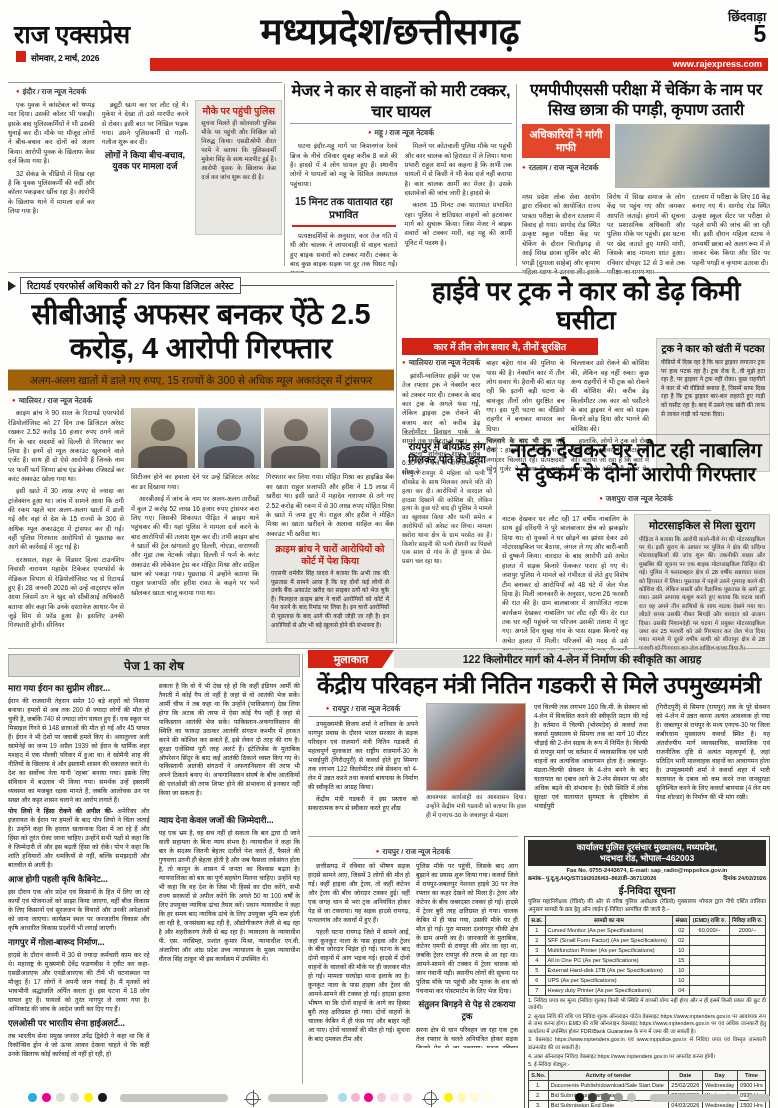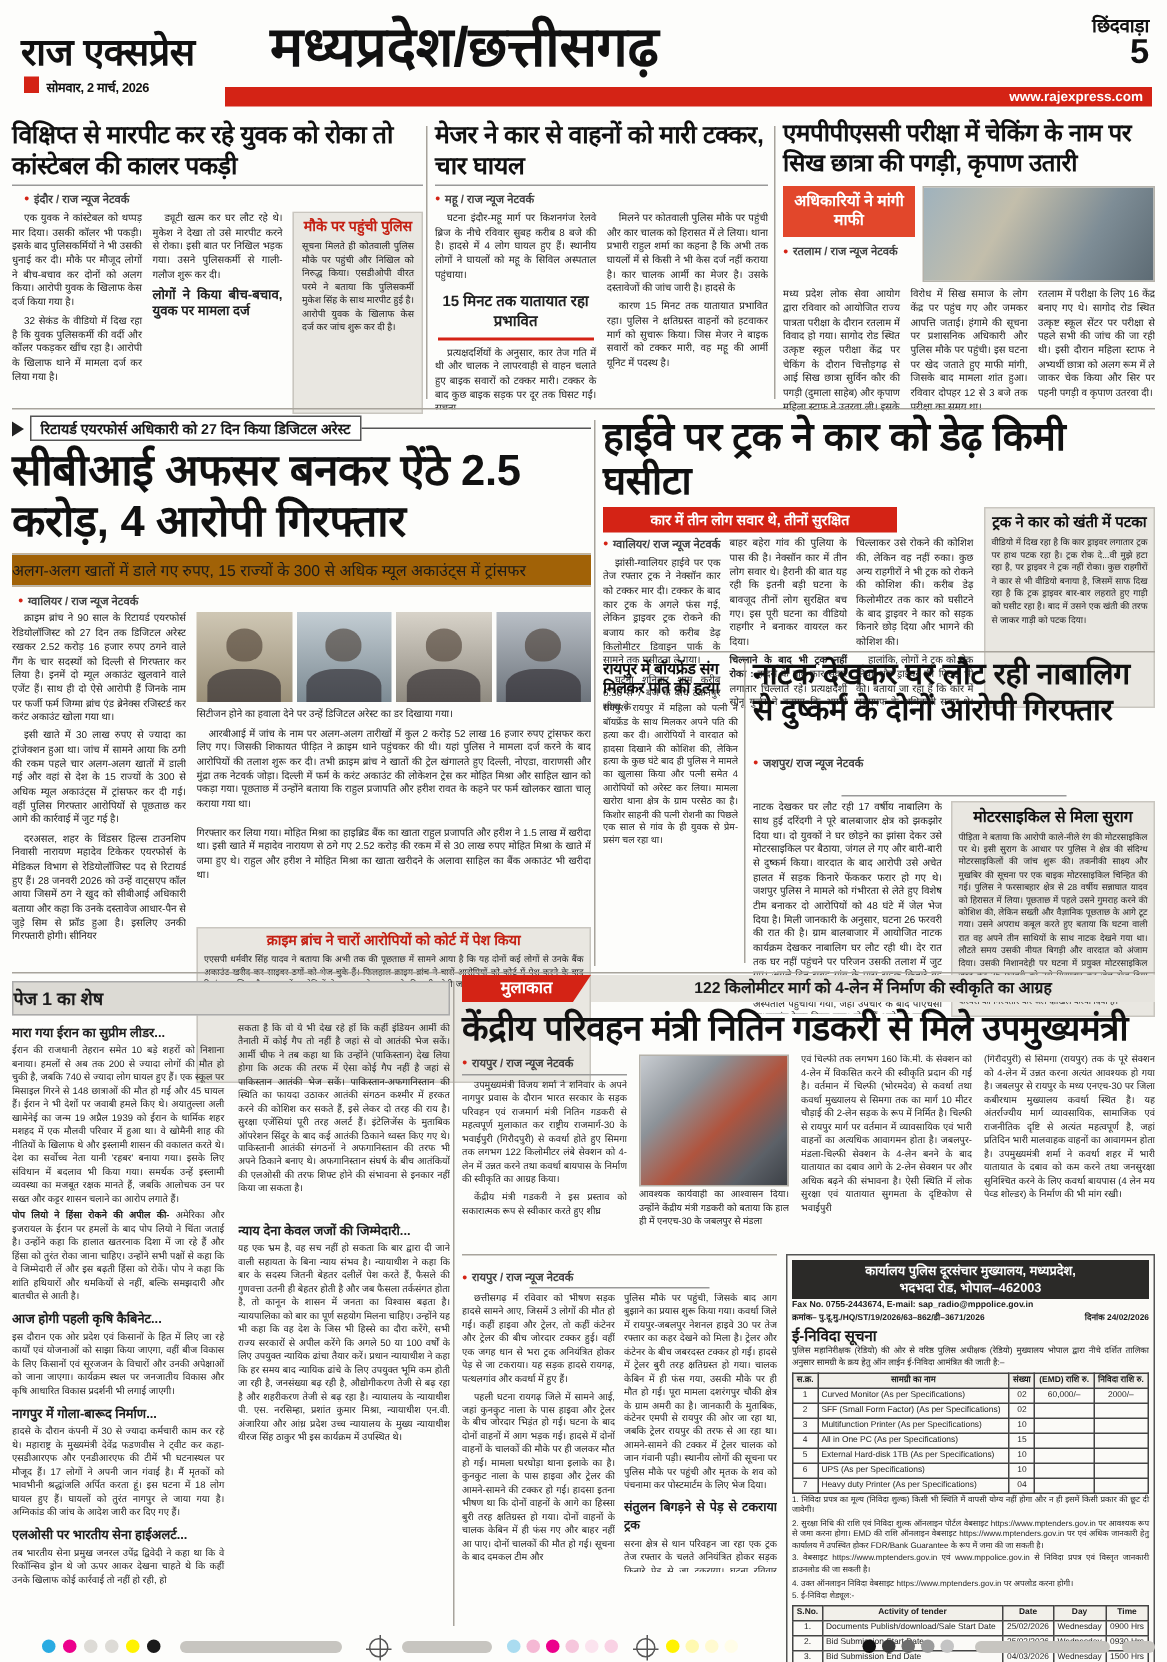--- a/index.html
+++ b/index.html
@@ -1,20 +1,20 @@
 <!DOCTYPE html>
 <html lang="hi"><head>
 <meta charset="utf-8">
 <style>
   html,body{margin:0;padding:0;background:#e8e6e1;}
   #page{position:relative;width:778px;height:1108px;background:#fdfdfb;margin:0 auto;
         font-family:"Liberation Sans","DejaVu Sans",sans-serif;color:#1a1a1a;overflow:hidden;}
   .abs{position:absolute;}
   .hl{font-weight:bold;color:#111;letter-spacing:-0.2px;}
-  .center{}
+  .center{text-align:center;}
   .byline{font-size:7.5px;font-weight:bold;color:#444;white-space:nowrap;}
   .byline::before{content:"●";color:#d42315;font-size:6px;margin-right:3px;vertical-align:1px;}
   .bl-rule{border-top:1px solid #999;margin:2px 0 3px 0;}
   .body-t{font-size:6.6px;line-height:1.42;text-align:justify;color:#222;}
   .body-t p{margin:0 0 3px 0;text-indent:8px;}
   .body-t p.noind{text-indent:0;}
   .cols{display:flex;gap:7px;}
   .cols>div{flex:1;min-width:0;}
   .graybox{background:#e9e7e1;border:1px solid #c9c6bf;padding:4px 5px;}
   .graybox .gb-title{font-weight:bold;font-size:10px;text-align:center;line-height:1.2;margin-bottom:3px;color:#111;}
@@ -53,21 +53,20 @@
   <div class="abs" style="left:16px;top:51px;width:10px;height:11px;background:#d42315;"></div>
   <div class="abs hl" style="left:31px;top:52px;font-size:8.5px;">सोमवार, 2 मार्च, 2026</div>
   <div class="abs hl center" style="left:180px;top:4px;width:420px;font-size:37px;">मध्यप्रदेश/छत्तीसगढ़</div>
   <div class="abs hl" style="left:660px;top:8px;width:106px;font-size:12.5px;text-align:right;">छिंदवाड़ा</div>
   <div class="abs hl" style="left:660px;top:21px;width:106px;font-size:23px;text-align:right;">5</div>
   <div class="abs" style="left:150px;top:58px;width:618px;height:13px;background:#d42315;color:#fff;font-size:9px;font-weight:bold;text-align:right;padding-right:6px;box-sizing:border-box;line-height:13px;padding-left:12px;">
     <span>www.rajexpress.com</span>
   </div>
 
   <div class="abs" style="left:8px;top:80px;width:274px;">
-    <div class="hl center" style="font-size:16.5px;line-height:1.25;">विक्षिप्त से मारपीट कर रहे युवक को रोका तो कांस्टेबल की कालर पकड़ी</div>
     <div class="bl-rule"></div>
     <div class="byline" style="margin:1px 0 4px 8px;">इंदौर / राज न्यूज नेटवर्क</div>
     <div class="cols" style="height:135px;overflow:hidden;">
       <div class="body-t">
         <p>एक युवक ने कांस्टेबल को थप्पड़ मार दिया। उसकी कॉलर भी पकड़ी। इसके बाद पुलिसकर्मियों ने भी उसकी धुनाई कर दी। मौके पर मौजूद लोगों ने बीच-बचाव कर दोनों को अलग किया। आरोपी युवक के खिलाफ केस दर्ज किया गया है।</p>
         <p>32 सेकंड के वीडियो में दिख रहा है कि युवक पुलिसकर्मी की वर्दी और कॉलर पकड़कर खींच रहा है। आरोपी के खिलाफ थाने में मामला दर्ज कर लिया गया है।</p>
       </div>
       <div class="body-t">
         <p>ड्यूटी खत्म कर घर लौट रहे थे। मुकेश ने देखा तो उसे मारपीट करने से रोका। इसी बात पर निखिल भड़क गया। उसने पुलिसकर्मी से गाली-गलौज शुरू कर दी।</p>
         <p class="noind center" style="font-weight:bold;font-size:8.8px;line-height:1.3;">लोगों ने किया बीच-बचाव, युवक पर मामला दर्ज</p>
@@ -141,21 +140,21 @@
         <p>इसी खाते में 30 लाख रुपए से ज्यादा का ट्रांजेक्शन हुआ था। जांच में सामने आया कि ठगी की रकम पहले चार अलग-अलग खातों में डाली गई और वहां से देश के 15 राज्यों के 300 से अधिक म्यूल अकाउंट्स में ट्रांसफर कर दी गई। वहीं पुलिस गिरफ्तार आरोपियों से पूछताछ कर आगे की कार्रवाई में जुट गई है।</p>
         <p>दरअसल, शहर के विंडसर हिल्स टाउनशिप निवासी नारायण महादेव टिकेकर एयरफोर्स के मेडिकल विभाग से रेडियोलॉजिस्ट पद से रिटायर्ड हुए हैं। 28 जनवरी 2026 को उन्हें वाट्सएप कॉल आया जिसमें ठग ने खुद को सीबीआई अधिकारी बताया और कहा कि उनके दस्तावेज आधार-पैन से जुड़े सिम से फ्रॉड हुआ है। इसलिए उनकी गिरफ्तारी होगी। सीनियर</p>
       </div>
       <div style="flex:1;min-width:0;">
         <div class="mugrow" style="height:60px;">
           <div class="mug" style="background:linear-gradient(180deg,#cfc7b4,#9a8f78);"></div>
           <div class="mug" style="background:linear-gradient(180deg,#c3cdd3,#7c8a93);"></div>
           <div class="mug" style="background:linear-gradient(180deg,#d8d3c9,#8f8a80);"></div>
           <div class="mug" style="background:linear-gradient(180deg,#b9bfc6,#6d747c);"></div>
         </div>
-        <div style="display:flex;gap:7px;margin-top:4px;flex-direction:column;">
+        <div style="display:flex;gap:7px;margin-top:4px;">
           <div class="body-t" style="flex:1;height:172px;overflow:hidden;">
             <p class="noind">सिटीजन होने का हवाला देने पर उन्हें डिजिटल अरेस्ट का डर दिखाया गया।</p>
             <p>आरबीआई में जांच के नाम पर अलग-अलग तारीखों में कुल 2 करोड़ 52 लाख 16 हजार रुपए ट्रांसफर करा लिए गए। जिसकी शिकायत पीड़ित ने क्राइम थाने पहुंचकर की थी। यहां पुलिस ने मामला दर्ज करने के बाद आरोपियों की तलाश शुरू कर दी। तभी क्राइम ब्रांच ने खातों की ट्रेल खंगालते हुए दिल्ली, नोएडा, वाराणसी और मुंद्रा तक नेटवर्क जोड़ा। दिल्ली में फर्म के करंट अकाउंट की लोकेशन ट्रेस कर मोहित मिश्रा और साहिल खान को पकड़ा गया। पूछताछ में उन्होंने बताया कि राहुल प्रजापति और हरीश रावत के कहने पर फर्म खोलकर खाता चालू कराया गया था।</p>
           </div>
           <div style="flex:1;min-width:0;">
             <div class="body-t" style="height:64px;overflow:hidden;">
               <p class="noind">गिरफ्तार कर लिया गया। मोहित मिश्रा का हाइब्रिड बैंक का खाता राहुल प्रजापति और हरीश ने 1.5 लाख में खरीदा था। इसी खाते में महादेव नारायण से ठगे गए 2.52 करोड़ की रकम में से 30 लाख रुपए मोहित मिश्रा के खाते में जमा हुए थे। राहुल और हरीश ने मोहित मिश्रा का खाता खरीदने के अलावा साहिल का बैंक अकाउंट भी खरीदा था।</p>
             </div>
             <div class="graybox" style="margin-top:3px;height:96px;overflow:hidden;padding:3px 4px;">
               <div class="redtitle" style="font-size:9.5px;">क्राइम ब्रांच ने चारों आरोपियों को कोर्ट में पेश किया</div>
@@ -203,21 +202,21 @@
     <div class="hl center" style="font-size:10.5px;line-height:1.25;">रायपुर में बॉयफ्रेंड संग मिलकर पति की हत्या</div>
     <div class="body-t" style="margin-top:3px;font-size:6.2px;">
       <p class="noind">रायपुर। रायपुर में महिला को पत्नी ने बॉयफ्रेंड के साथ मिलकर अपने पति की हत्या कर दी। आरोपियों ने वारदात को हादसा दिखाने की कोशिश की, लेकिन हत्या के कुछ घंटे बाद ही पुलिस ने मामले का खुलासा किया और पत्नी समेत 4 आरोपियों को अरेस्ट कर लिया। मामला खरोरा थाना क्षेत्र के ग्राम परसेठ का है। किशोर साहनी की पत्नी रोशनी का पिछले एक साल से गांव के ही युवक से प्रेम-प्रसंग चल रहा था।</p>
     </div>
   </div>
 
   <div class="abs vrule" style="left:496px;top:440px;height:202px;"></div>
 
   <div class="abs" style="left:502px;top:438px;width:268px;">
     <div class="hl center" style="font-size:20px;line-height:1.2;">नाटक देखकर घर लौट रही नाबालिग से दुष्कर्म के दोनों आरोपी गिरफ्तार</div>
-    <div class="byline center" style="margin:17px 0;">जशपुर/ राज न्यूज नेटवर्क</div>
+    <div class="byline center" style="margin:7px 0;">जशपुर/ राज न्यूज नेटवर्क</div>
     <div class="bl-rule" style="width:150px;margin:0 auto 3px auto;"></div>
     <div style="display:flex;gap:6px;">
       <div class="body-t" style="flex:1;height:142px;overflow:hidden;">
         <p class="noind">नाटक देखकर घर लौट रही 17 वर्षीय नाबालिग के साथ हुई दरिंदगी ने पूरे बालबाजार क्षेत्र को झकझोर दिया था। दो युवकों ने घर छोड़ने का झांसा देकर उसे मोटरसाइकिल पर बैठाया, जंगल ले गए और बारी-बारी से दुष्कर्म किया। वारदात के बाद आरोपी उसे अचेत हालत में सड़क किनारे फेंककर फरार हो गए थे। जशपुर पुलिस ने मामले को गंभीरता से लेते हुए विशेष टीम बनाकर दो आरोपियों को 48 घंटे में जेल भेज दिया है। मिली जानकारी के अनुसार, घटना 26 फरवरी की रात की है। ग्राम बालबाजार में आयोजित नाटक कार्यक्रम देखकर नाबालिग घर लौट रही थी। देर रात तक घर नहीं पहुंचने पर परिजन उसकी तलाश में जुट गए। अगले दिन सुबह गांव के पास सड़क किनारे वह अचेत हालत में मिली। परिजनों की मदद से उसे अस्पताल पहुंचाया गया, जहां उपचार के बाद पीएचसी पत्थलगांव रेफर किया गया। होश में आने पर उसने मां को आपबीती बताई।</p>
       </div>
       <div class="graybox" style="width:126px;flex:none;height:134px;overflow:hidden;padding:4px;">
         <div class="gb-title" style="font-size:10.5px;">मोटरसाइकिल से मिला सुराग</div>
         <div class="gb-text" style="font-size:5.8px;">पीड़िता ने बताया कि आरोपी काले-नीले रंग की मोटरसाइकिल पर थे। इसी सुराग के आधार पर पुलिस ने क्षेत्र की संदिग्ध मोटरसाइकिलों की जांच शुरू की। तकनीकी साक्ष्य और मुखबिर की सूचना पर एक बाइक मोटरसाइकिल चिन्हित की गई। पुलिस ने फरसाबहार क्षेत्र से 28 वर्षीय सन्नाघात यादव को हिरासत में लिया। पूछताछ में पहले उसने गुमराह करने की कोशिश की, लेकिन सख्ती और वैज्ञानिक पूछताछ के आगे टूट गया। उसने अपराध कबूल करते हुए बताया कि घटना वाली रात वह अपने तीन साथियों के साथ नाटक देखने गया था। लौटते समय उसकी नीयत बिगड़ी और वारदात को अंजाम दिया। उसकी निशानदेही पर घटना में प्रयुक्त मोटरसाइकिल जब्त कर 25 फरवरी को उसे गिरफ्तार कर जेल भेज दिया गया। मामले में दूसरे वर्षीय साथी को सीतापुर क्षेत्र से 28 फरवरी को गिरफ्तार कर जेल दाखिल करवा दिया है।</div>
       </div>
     </div>

